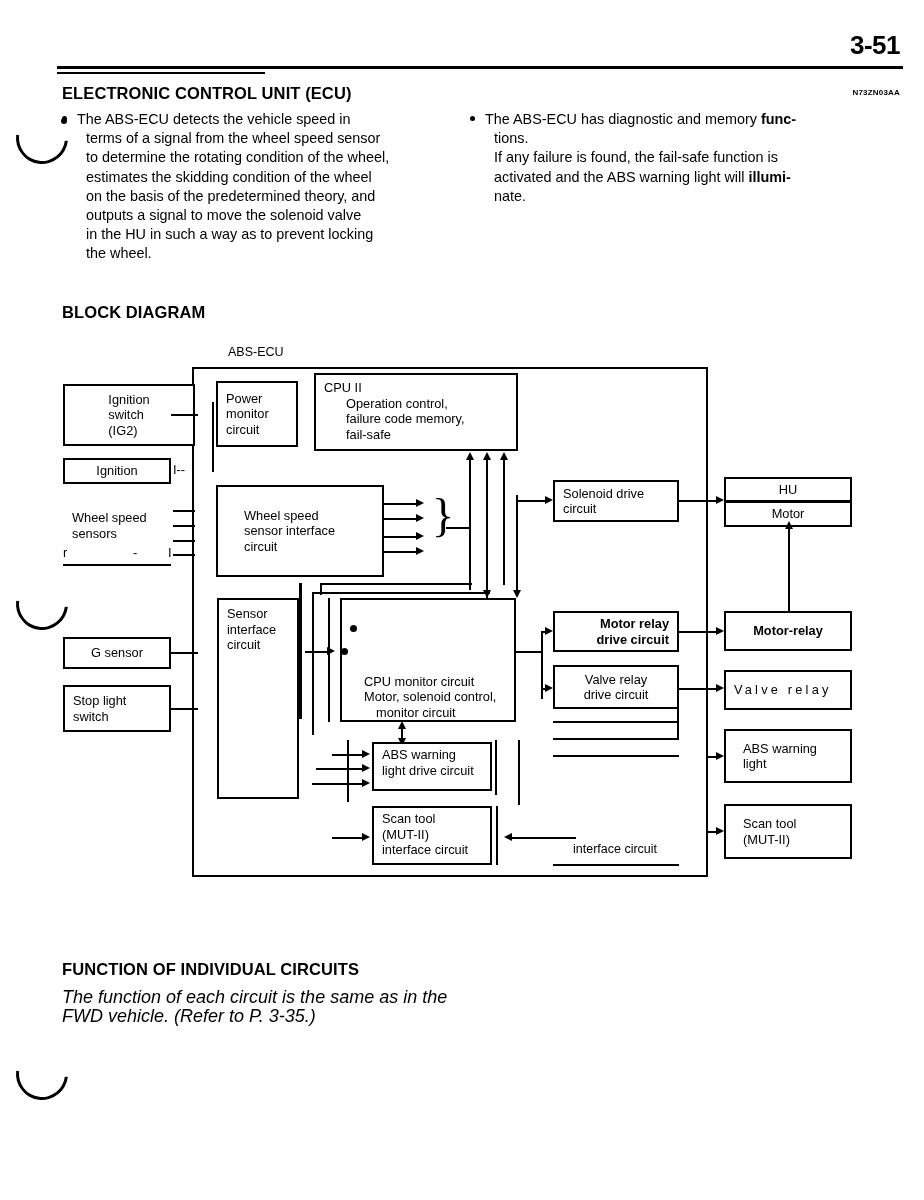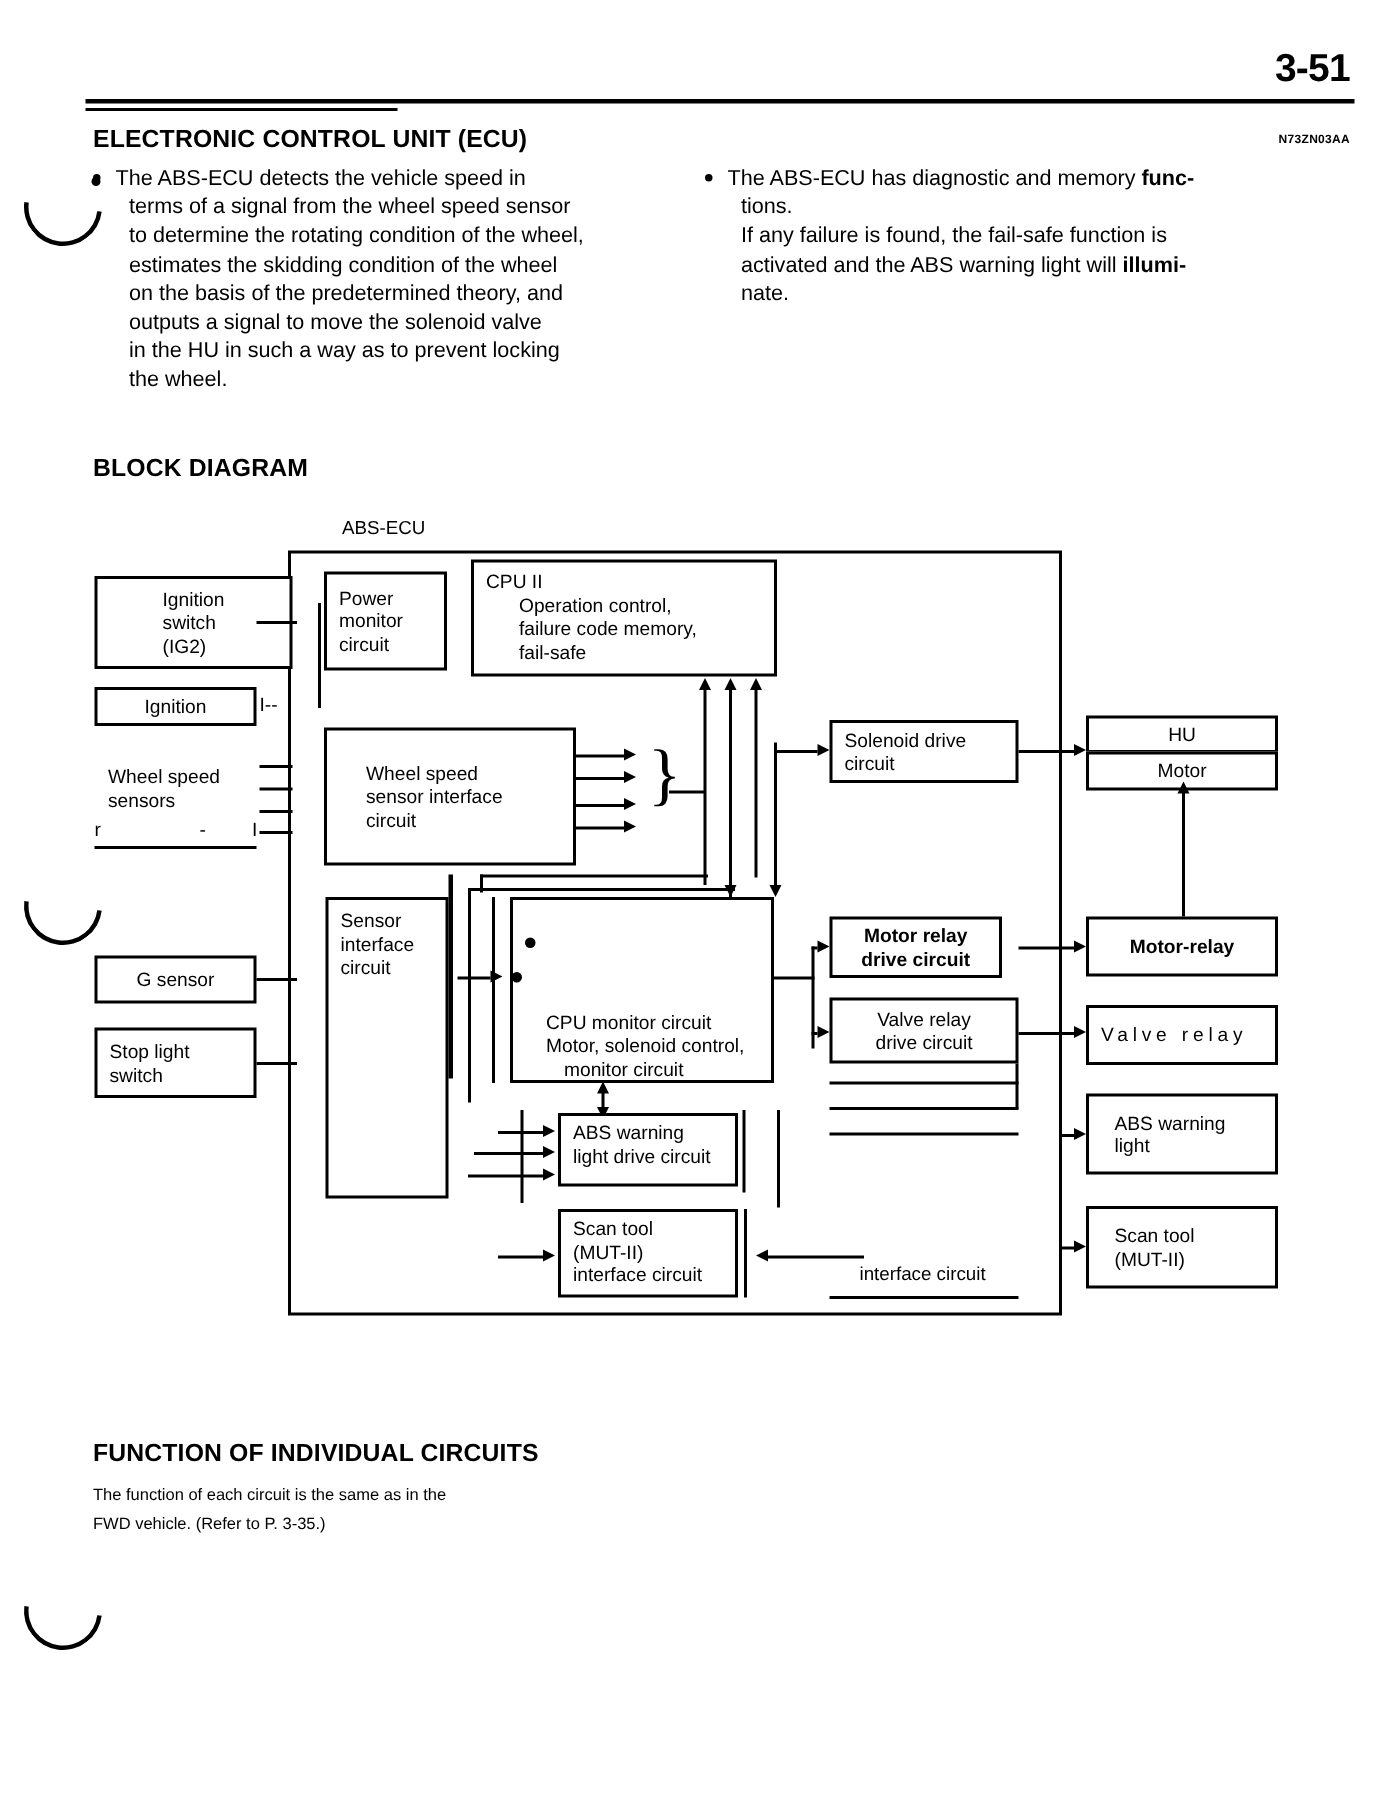--- a/index.html
+++ b/index.html
@@ -85,22 +85,23 @@
   .bullet-text {
     display: block;
     margin-left: 24px;
   }
   .bullet-text .first { margin-left: -9px; }
   .b {
     font-weight: bold;
   }
   .plain-para {
     position: absolute;
-    font-size: 11px;
+    font-size: 18px;
     line-height: 19.2px;
+    font-style: italic;
   }
 
   
   .diagram {
     position: absolute;
     left: 0; top: 340px;
     width: 924px;
     height: 545px;
   }
   .ecu-frame {
@@ -392,21 +393,21 @@
     <div class="arrow-r" style="left:327px; top:307px;"></div>
 
     <div class="ln lnv" style="left:299px; top:243px; height:136px; width:3px;"></div>
     <div class="ln lnv" style="left:312px; top:252px; height:143px;"></div>
     <div class="ln lnv" style="left:328px; top:258px; height:124px;"></div>
 
     <div class="ln lnv" style="left:401px; top:386px; height:16px;"></div>
     <div class="arrow-u" style="left:398px; top:381px;"></div>
     <div class="arrow-d" style="left:398px; top:398px;"></div>
 
-    <div class="bx bold center" style="left:553px; top:271px; width:115px; height:41px;">
+    <div class="bx bold center" style="left:553px; top:271px; width:126px; height:41px;text-align:right;">
       <div class="txt">
         <span>Motor relay</span><br>
         <span>drive circuit</span>
       </div>
     </div>
     <div class="ln lnh" style="left:516px; top:311px; width:27px;"></div>
     <div class="ln lnv" style="left:541px; top:291px; height:68px;"></div>
     <div class="ln lnh" style="left:541px; top:291px; width:4px;"></div>
     <div class="arrow-r" style="left:545px; top:287px;"></div>
     <div class="ln lnh" style="left:679px; top:291px; width:37px;"></div>

